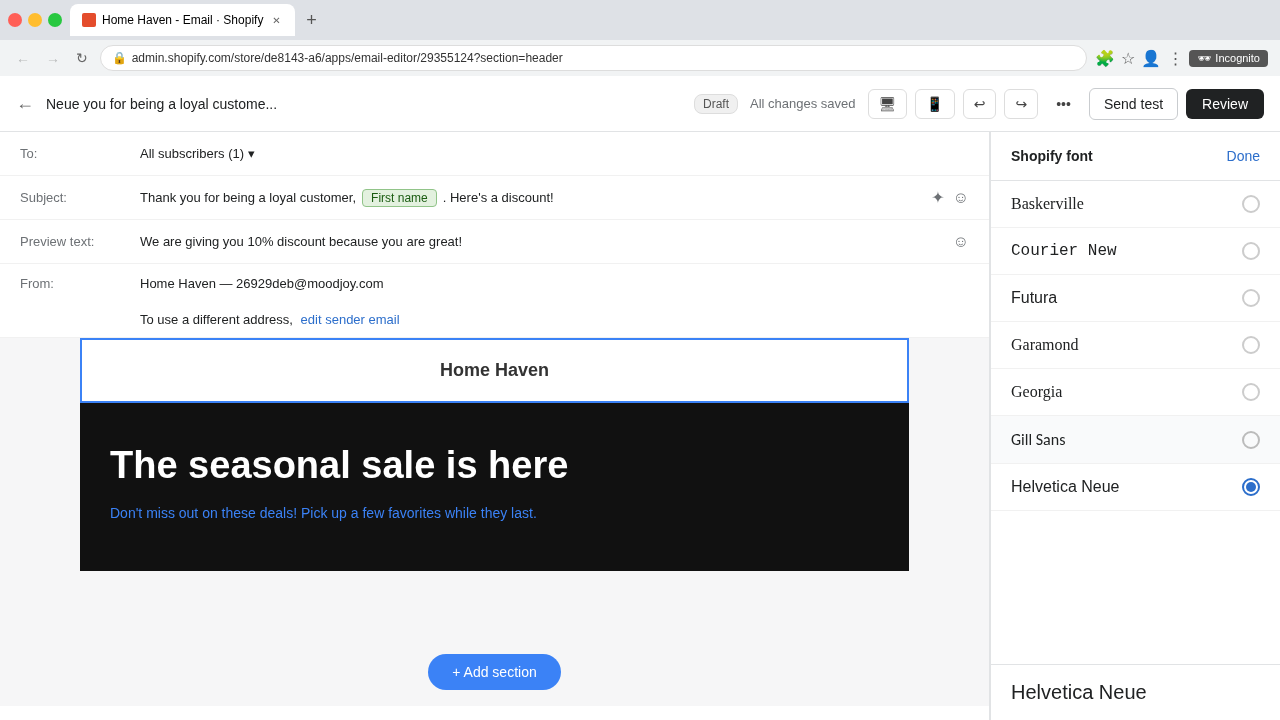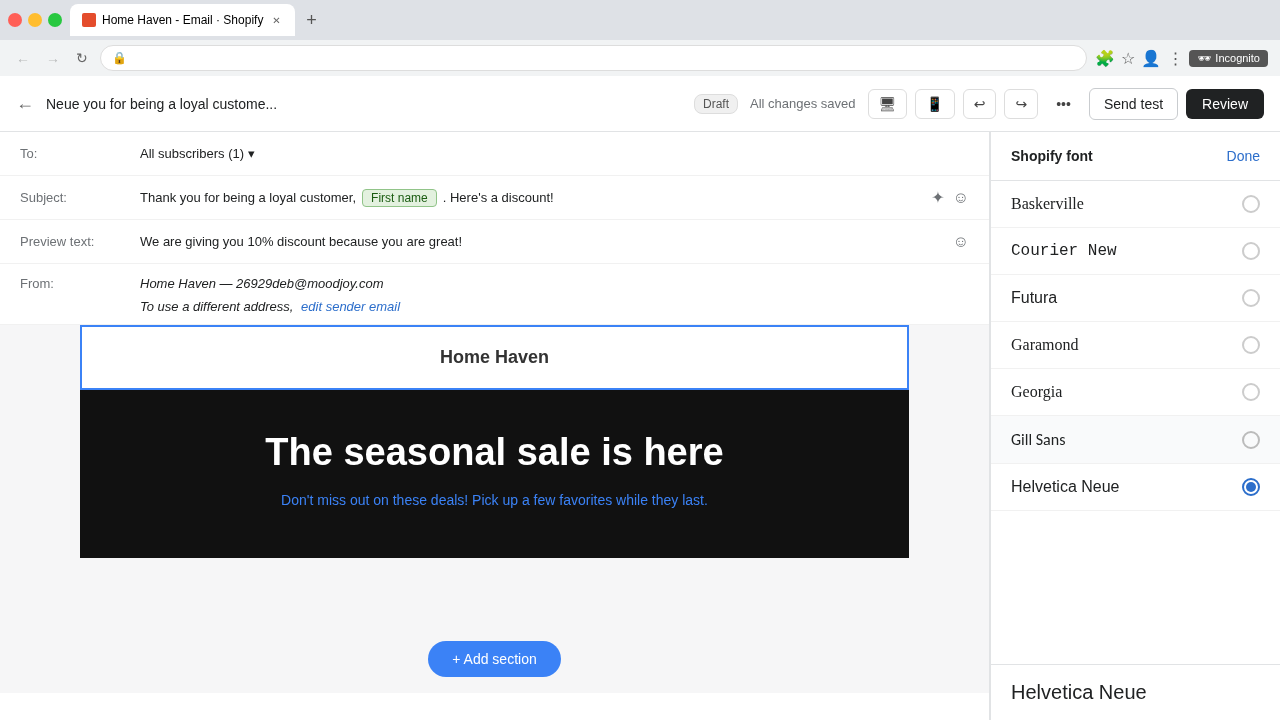--- a/index.html
+++ b/index.html
@@ -159,21 +159,20 @@
       background: #fff;
       text-align: center;
       padding: 20px;
       font-size: 18px;
       color: #333;
       border: 2px solid #3b82f6;
       font-weight: bold;
     }
     .email-body-section {
       background: #111;
-      text-align: center;
       padding: 40px 30px 30px;
     }
     .email-headline {
       font-size: 38px;
       font-weight: 800;
       color: #fff;
       line-height: 1.2;
       margin-bottom: 16px;
     }
     .email-subtext {
@@ -299,20 +298,21 @@
     <button class="new-tab-btn">+</button>
   </div>
 </div>
 
 <div class="address-bar-row">
   <button class="nav-btn disabled">←</button>
   <button class="nav-btn disabled">→</button>
   <button class="nav-btn">↻</button>
   <div class="address-bar">
     <span class="lock-icon">🔒</span>
+    <span>admin.shopify.com/store/de8143-a6/apps/email-editor/29355124?section=header</span>
   </div>
   <div class="browser-actions">
     <button class="browser-action-btn">🧩</button>
     <button class="browser-action-btn">☆</button>
     <button class="browser-action-btn">👤</button>
     <button class="browser-action-btn">⋮</button>
     <div class="incognito-badge">
       <span>🕶</span>
       <span>Incognito</span>
     </div>
@@ -369,21 +369,21 @@
         <div class="meta-value">
           <span>We are giving you 10% discount because you are great!</span>
         </div>
         <div class="meta-actions">
           <button class="meta-action-btn">☺</button>
         </div>
       </div>
 
       <div class="meta-row" style="align-items: flex-start; padding-top: 12px;">
         <span class="meta-label">From:</span>
-        <div class="meta-value" style="flex-direction: column; align-items: flex-start; gap: 8px; font-style: italic;">
+        <div class="meta-value" style="flex-direction: column; align-items: flex-start; gap: 21px;">
           <span>Home Haven — 26929deb@moodjoy.com</span>
           <span>
             <span>To use a different address,</span>
             <a href="#" style="color: #2c6ecb; text-decoration: none; margin-left: 4px;">edit sender email</a>
           </span>
         </div>
       </div>
     </div>
 
     <div class="email-preview">

